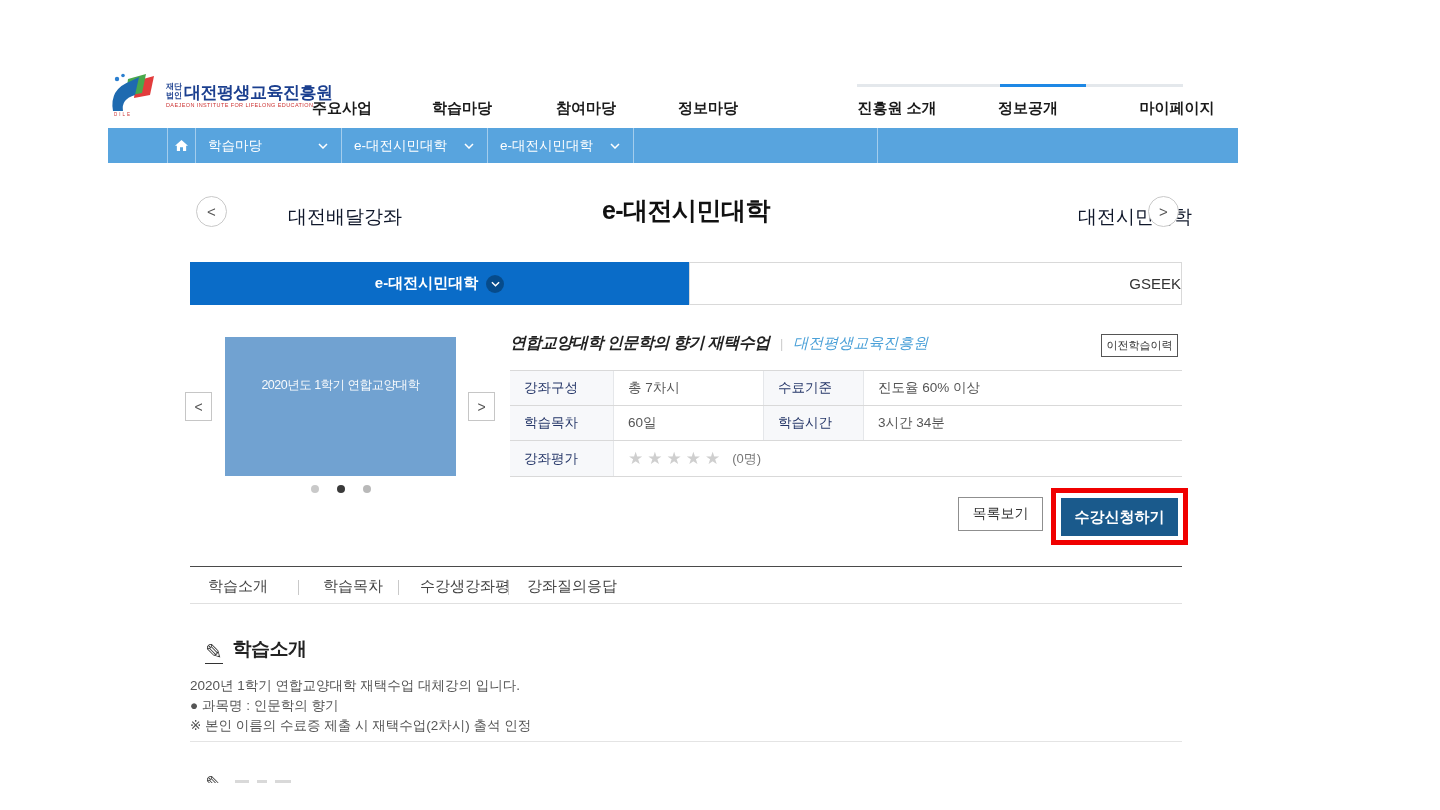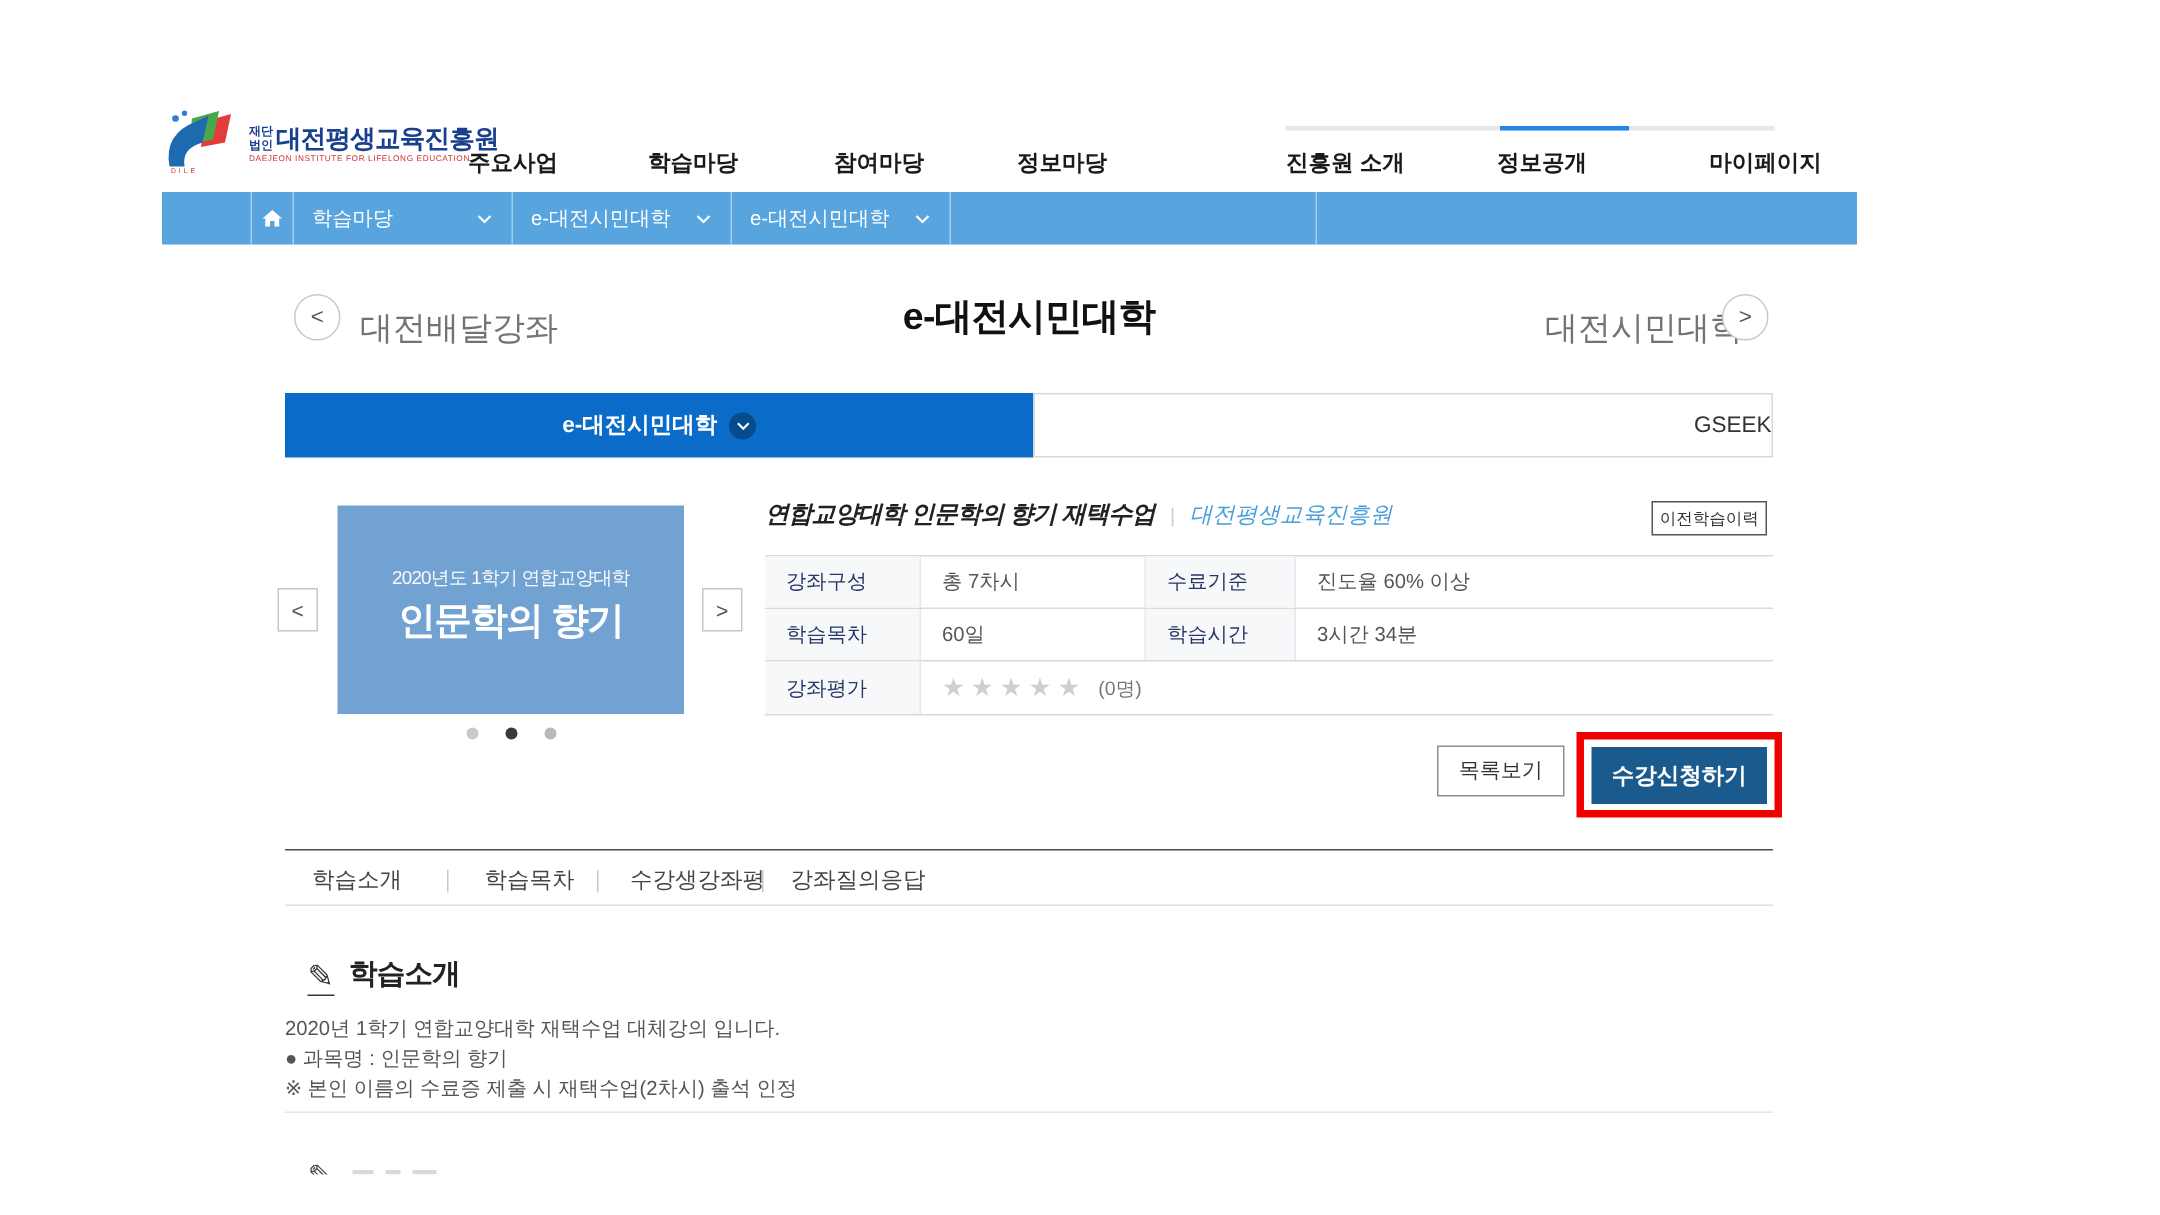--- a/index.html
+++ b/index.html
@@ -22,21 +22,21 @@
 
   
   .crumbbar { position:absolute; left:108px; top:128px; width:1130px; height:35px; background:#58a4de; }
   .crumb-sep { position:absolute; top:0; width:1px; height:35px; background:rgba(255,255,255,0.45); }
   .crumb-home { position:absolute; left:167px; top:0; width:28px; height:35px; display:flex; align-items:center; justify-content:center; cursor:pointer; }
   .crumb-cell { position:absolute; top:0; height:35px; display:flex; align-items:center; justify-content:space-between; padding:0 13px; color:#fff; font-size:13.5px; cursor:pointer; }
   .crumb-cell svg { flex:none; }
 
   
   .circle-btn { position:absolute; width:31px; height:31px; border:1px solid #c9c9c9; border-radius:50%; background:#fff; color:#555; font-size:15px; display:flex; align-items:center; justify-content:center; cursor:pointer; }
-  .side-label { position:absolute; top:204px; font-size:22px; color:#737373; }
+  .side-label { position:absolute; top:204px; font-size:19px; color:#0f172a;margin-left:48px; }
   .page-title { position:absolute; left:190px; top:194px; width:992px; text-align:center; font-size:25px; font-weight:800; color:#111; letter-spacing:-0.5px; }
 
   
   .tab-active { position:absolute; left:190px; top:262px; width:499px; height:43px; background:#0a6cc8; color:#fff; display:flex; align-items:center; justify-content:center; gap:8px; font-size:15px; font-weight:700; cursor:pointer; }
   .tab-chev { width:18px; height:18px; border-radius:50%; background:rgba(0,0,0,0.30); display:flex; align-items:center; justify-content:center; }
   .tab-gseek { position:absolute; left:689px; top:262px; width:493px; height:43px; background:#fff; border:1px solid #d9d9d9; color:#333; display:flex; align-items:center; justify-content:flex-end; font-size:15px; cursor:pointer; }
 
   
   .car-img { position:absolute; left:225px; top:337px; width:231px; height:139px; background:#71a2d1; color:#fff; text-align:center; padding-top:40px; }
   .car-line1 { font-size:12.5px; opacity:0.95; letter-spacing:-0.5px; }
@@ -175,21 +175,20 @@
   </div>
   <div class="tab-gseek">
     <span>GSEEK</span>
   </div>
 
   <div class="car-arrow" style="left:185px">
     <span>&lt;</span>
   </div>
   <div class="car-img">
     <div class="car-line1">2020년도 1학기 연합교양대학</div>
-    <div class="car-line2">인문학의 향기</div>
   </div>
   <div class="car-arrow" style="left:468px">
     <span>&gt;</span>
   </div>
   <div class="car-dots">
     <span class="dot"></span>
     <span class="dot active"></span>
     <span class="dot d3"></span>
   </div>
 

